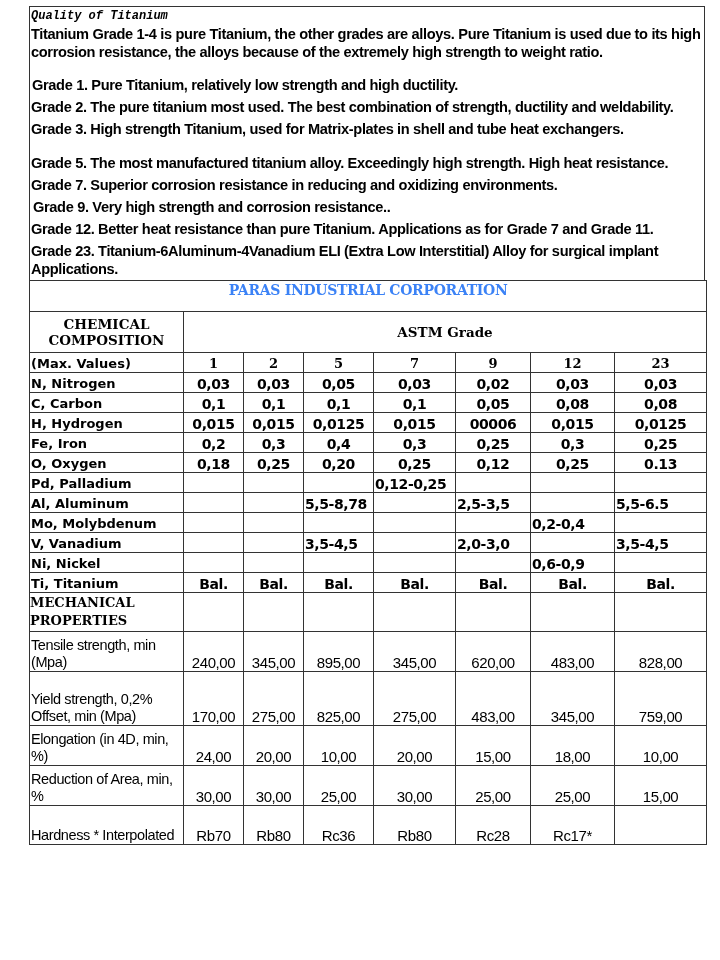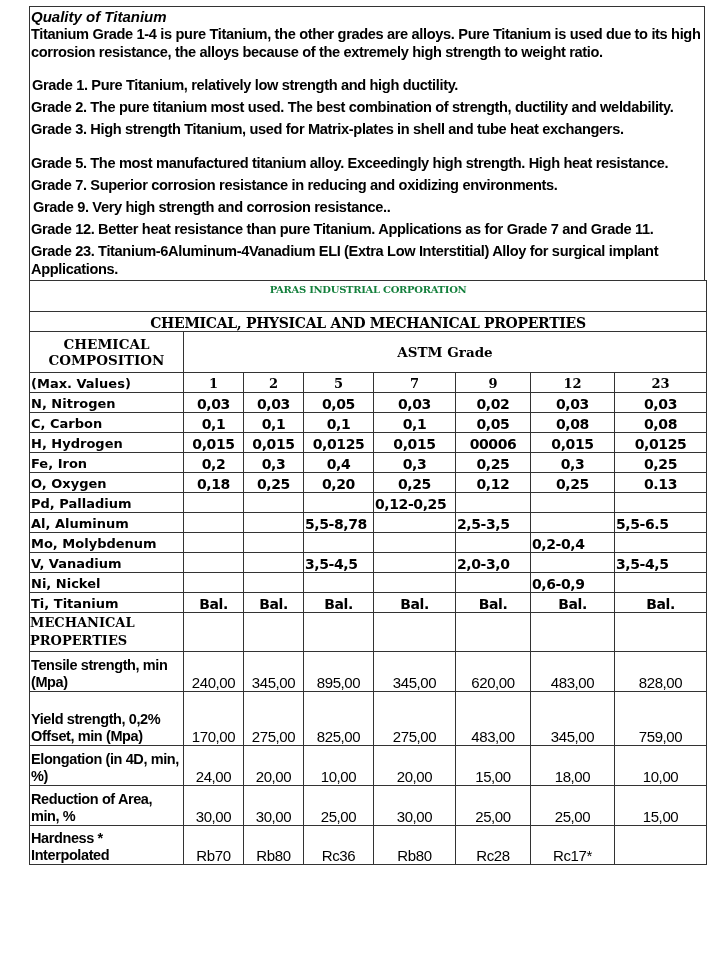--- a/index.html
+++ b/index.html
@@ -1,38 +1,38 @@
 <!DOCTYPE html>
 <html><head>
 <meta charset="utf-8">
 <style>
   html, body { margin: 0; padding: 0; background: #ffffff; }
   body { width: 720px; height: 960px; position: relative; overflow: hidden;
          font-family: "Liberation Sans", sans-serif; color: #000; }
   .sheet { position: absolute; left: 29px; top: 6px; width: 676px; }
   .intro { border: 1px solid #333; border-bottom: none; padding: 1px 0 0 1px; }
-  .intro .title { font-weight: bold; font-style: italic; font-size: 15px; line-height: 17px;
-                  font-family: Liberation Sans, sans-serif; }
+  .intro .title { font-weight: bold; font-style: italic; font-size: 12px; line-height: 17px;
+                  font-family: Liberation Mono, monospace; }
   .intro p { margin: 0; font-size: 14.6px; line-height: 18px; letter-spacing: -0.35px; font-weight: bold; -webkit-text-stroke: 0; }
   .intro .gap { height: 15px; }
   .intro .g { margin: 0; font-size: 14.6px; line-height: 18px; letter-spacing: -0.35px; }
   .intro .g.sp { margin-top: 4px; }
 
   table { border-collapse: collapse; width: 677px; table-layout: fixed; }
   td { border: 1px solid #333; padding: 0 1px; font-family: "DejaVu Sans", sans-serif; font-weight: bold;
        font-size: 13px; line-height: 16px; vertical-align: bottom; white-space: nowrap; overflow: hidden; }
   td.c { text-align: center; }
   td.l { text-align: left; }
   td.wrap { white-space: normal; }
-  .company { color: #15803d; font-size: 10px; text-align: center; vertical-align: top; padding-top: 1px;
+  .company { color: #3b82f6; font-size: 14px; text-align: center; vertical-align: top; padding-top: 1px;
              font-family: "DejaVu Serif", serif; letter-spacing: -0.3px; }
   .secth { font-size: 14px; text-align: center; font-family: "DejaVu Serif", serif; letter-spacing: -0.3px; }
   .serif { font-family: "DejaVu Serif", serif; }
   .num { font-family: "DejaVu Sans", sans-serif; font-weight: bold; font-size: 14px; letter-spacing: -0.4px; }
-  .mech-label { font-family: "Liberation Sans", sans-serif; font-weight: bold; font-size: 14.5px;
+  .mech-label { font-family: "Liberation Sans", sans-serif; font-weight: normal; font-size: 14.5px;
                 line-height: 17px; letter-spacing: -0.4px; white-space: normal; }
 </style>
 </head>
 <body>
 
 <div class="sheet">
   <div class="intro">
     <div class="title">Quality of Titanium</div>
     <p class="g">Titanium Grade 1-4 is pure Titanium, the other grades are alloys. Pure Titanium is used due to its high corrosion resistance, the alloys because of the extremely high strength to weight ratio.</p>
     <div class="gap"></div>
@@ -57,23 +57,20 @@
         <col style="width:75px">
         <col style="width:84px">
         <col style="width:92px">
     </colgroup>
     <tbody>
         <tr style="height:31px">
       <td colspan="8" class="company">
         <span>PARAS INDUSTRIAL CORPORATION</span>
       </td>
     </tr>
-    <tr style="height:20px">
-      <td colspan="8" class="secth">CHEMICAL, PHYSICAL AND MECHANICAL PROPERTIES</td>
-    </tr>
     <tr style="height:41px">
       <td class="c wrap serif" style="vertical-align:middle; font-size:13.5px; line-height:16px;text-align:center;">CHEMICAL COMPOSITION</td>
       <td colspan="7" class="c serif" style="vertical-align:middle; font-size:13.5px;">ASTM Grade</td>
     </tr>
     <tr style="height:20px">
       <td class="l">(Max. Values)</td>
       <td class="c serif">1</td>
       <td class="c serif">2</td>
       <td class="c serif">5</td>
       <td class="c serif">7</td>

